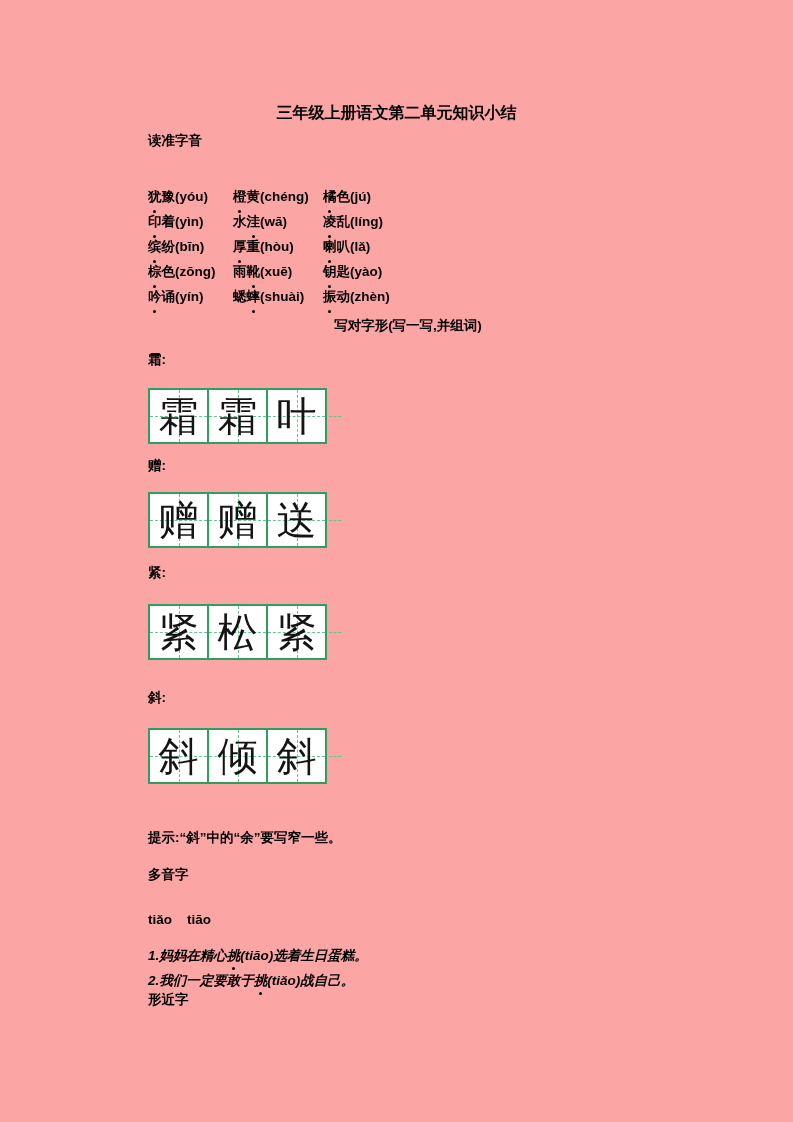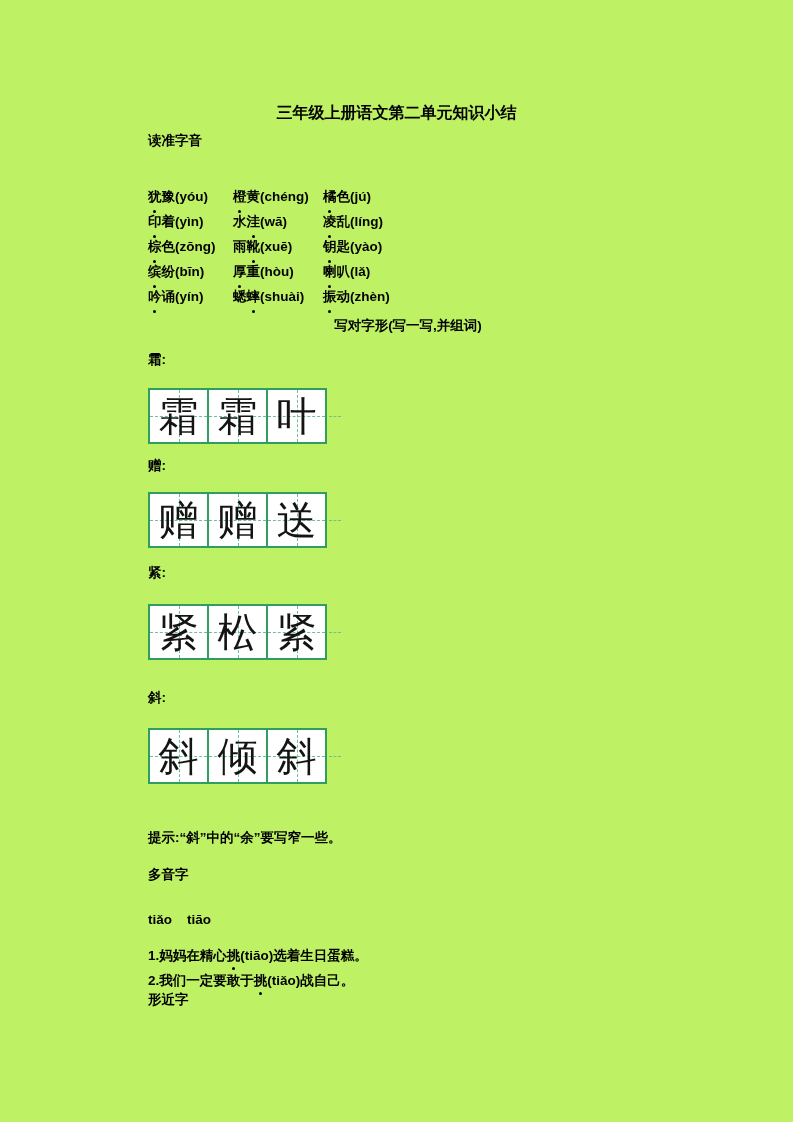--- a/index.html
+++ b/index.html
@@ -7,21 +7,21 @@
     --grid-green-light:#6cc193;
     --ink:#000;
   }
   *{box-sizing:content-box;margin:0;padding:0;}
   html,body{background:#ffffff;}
   body{
     width:793px;height:1122px;overflow:hidden;
     font-family:"Liberation Sans","DejaVu Sans",sans-serif;
     color:var(--ink);
   }
-  .page{position:relative;width:793px;height:1122px;background:#bef264;}
+  .page{position:relative;width:793px;height:1122px;background:#fca5a5;}
   .doc-title{
     padding-top:101px;text-align:center;
     font-size:16px;line-height:23px;font-weight:700;
   }
   .content{margin-left:148px;width:520px;font-weight:700;}
   .h{font-size:13.5px;line-height:18px;font-weight:700;}
   #h-pron{margin-top:6px;line-height:22px;}
   .wrows{margin-top:32px;}
   .wrow{display:flex;line-height:25px;font-size:13.5px;}
   .wcol{white-space:nowrap;}
@@ -60,21 +60,21 @@
   .cell .ch{
     position:absolute;inset:0;z-index:1;
     display:flex;align-items:center;justify-content:center;
     font-family:"Liberation Serif","DejaVu Serif",serif;
     font-weight:400;font-size:40px;color:#141414;
   }
   .gridtail{width:12px;border-top:1px dashed var(--grid-green-light);margin-left:2px;}
   .hint{margin-top:44px;font-size:13.5px;line-height:20px;}
   #h-poly{margin-top:18px;}
   .pinyin-pair{margin-top:27px;font-size:13.5px;line-height:18px;white-space:pre;}
-  .sentence{font-size:13.5px;line-height:20px;}
+  .sentence{font-size:13.5px;line-height:20px;font-style:italic;}
   .sentence.s1{margin-top:17px;}
   .sentence.s2{margin-top:5px;}
   #h-sim{}
 </style>
 </head>
 <body>
 
 <div class="page">
 
   <div class="doc-title">三年级上册语文第二单元知识小结</div>
@@ -88,28 +88,28 @@
         <span class="wcol c1"><span></span><span class="emph">犹</span><span>豫(yóu)</span></span>
         <span class="wcol c2"><span></span><span class="emph">橙</span><span>黄(chéng)</span></span>
         <span class="wcol c3"><span></span><span class="emph">橘</span><span>色(jú)</span></span>
       </div>
       <div class="wrow">
         <span class="wcol c1"><span></span><span class="emph">印</span><span>着(yìn)</span></span>
         <span class="wcol c2"><span>水</span><span class="emph">洼</span><span>(wā)</span></span>
         <span class="wcol c3"><span></span><span class="emph">凌</span><span>乱(líng)</span></span>
       </div>
       <div class="wrow">
+        <span class="wcol c1"><span></span><span class="emph">缤</span><span>纷(bīn)</span></span>
+        <span class="wcol c2"><span></span><span class="emph">厚</span><span>重(hòu)</span></span>
+        <span class="wcol c3"><span></span><span class="emph">喇</span><span>叭(lǎ)</span></span>
+      </div>
+      <div class="wrow">
         <span class="wcol c1"><span></span><span class="emph">棕</span><span>色(zōng)</span></span>
         <span class="wcol c2"><span>雨</span><span class="emph">靴</span><span>(xuē)</span></span>
         <span class="wcol c3"><span></span><span class="emph">钥</span><span>匙(yào)</span></span>
-      </div>
-      <div class="wrow">
-        <span class="wcol c1"><span></span><span class="emph">缤</span><span>纷(bīn)</span></span>
-        <span class="wcol c2"><span></span><span class="emph">厚</span><span>重(hòu)</span></span>
-        <span class="wcol c3"><span></span><span class="emph">喇</span><span>叭(lǎ)</span></span>
       </div>
       <div class="wrow">
         <span class="wcol c1"><span></span><span class="emph">吟</span><span>诵(yín)</span></span>
         <span class="wcol c2"><span>蟋</span><span class="emph">蟀</span><span>(shuài)</span></span>
         <span class="wcol c3"><span></span><span class="emph">振</span><span>动(zhèn)</span></span>
       </div>
     </div>
 
     <div class="h" id="h-write">写对字形(写一写,并组词)</div>
 

